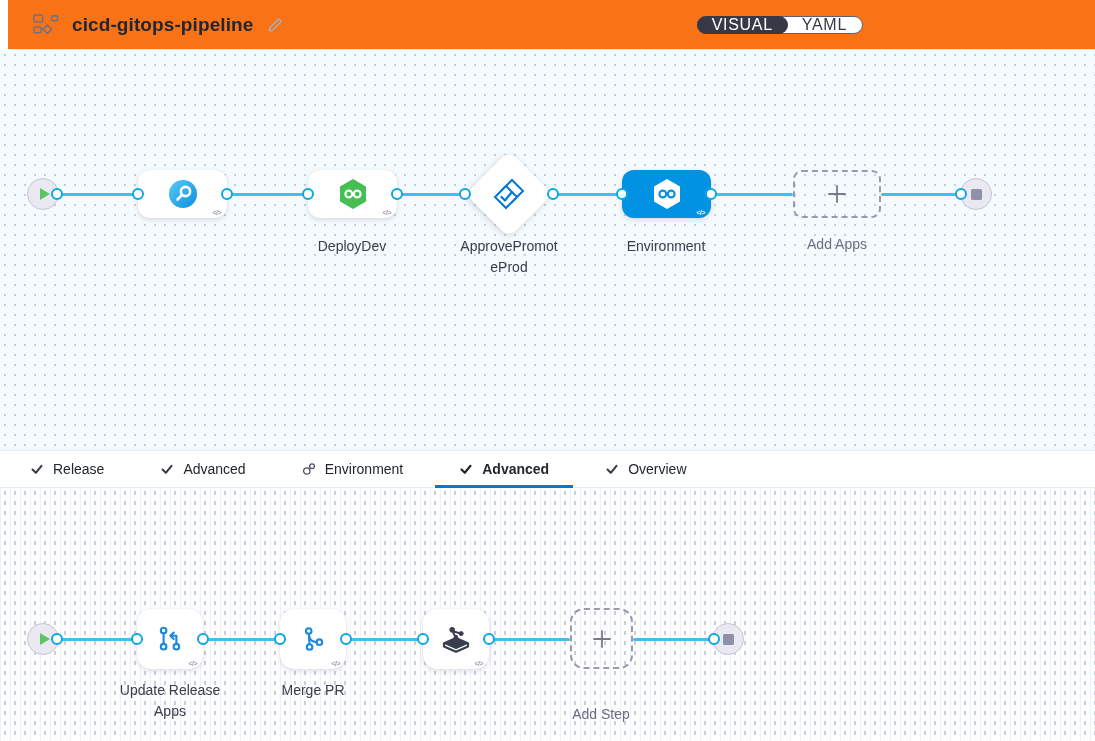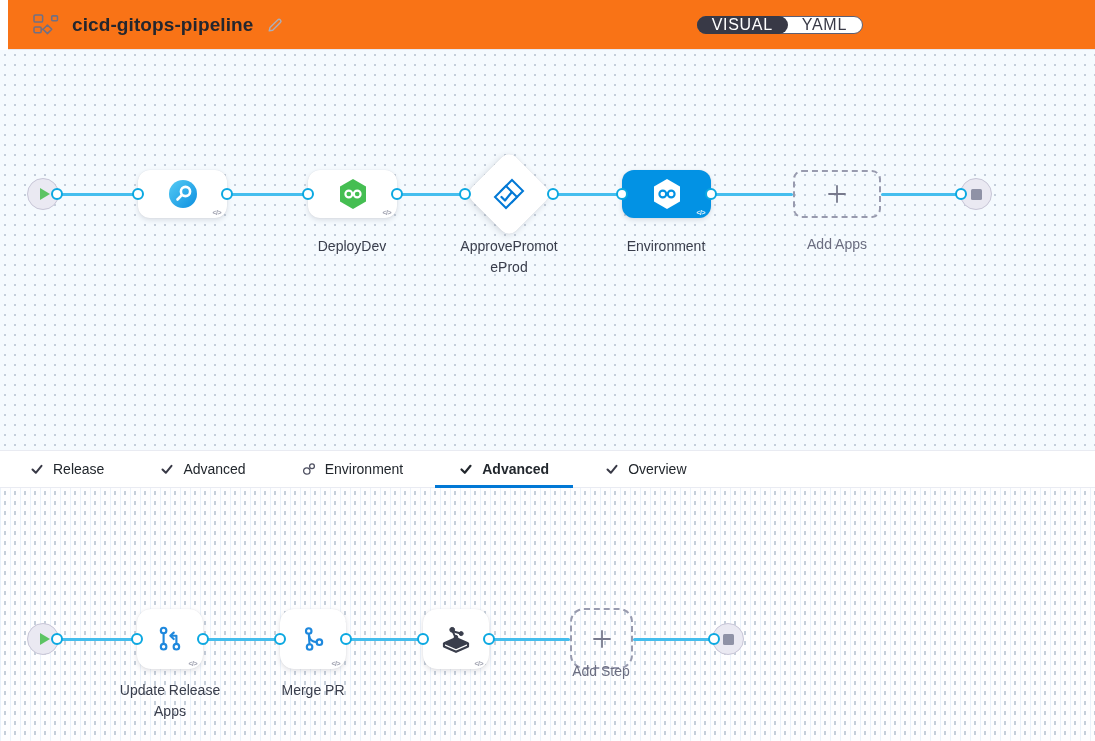--- a/index.html
+++ b/index.html
@@ -316,15 +316,15 @@
   <div class="port" style="left:131px;top:633px;"></div>
   <div class="port" style="left:197px;top:633px;"></div>
   <div class="port" style="left:274px;top:633px;"></div>
   <div class="port" style="left:340px;top:633px;"></div>
   <div class="port" style="left:417px;top:633px;"></div>
   <div class="port" style="left:483px;top:633px;"></div>
   <div class="port" style="left:708px;top:633px;"></div>
 
   <div class="node-label" style="left:105px;top:680px;width:130px;">Update Release Apps</div>
   <div class="node-label" style="left:248px;top:680px;width:130px;">Merge PR</div>
-  <div class="node-label dim" style="left:536px;top:661px;width:130px;">Add Step</div>
+  <div class="node-label dim" style="left:536px;top:704px;width:130px;">Add Step</div>
 
 </div>
 
 </body></html>

